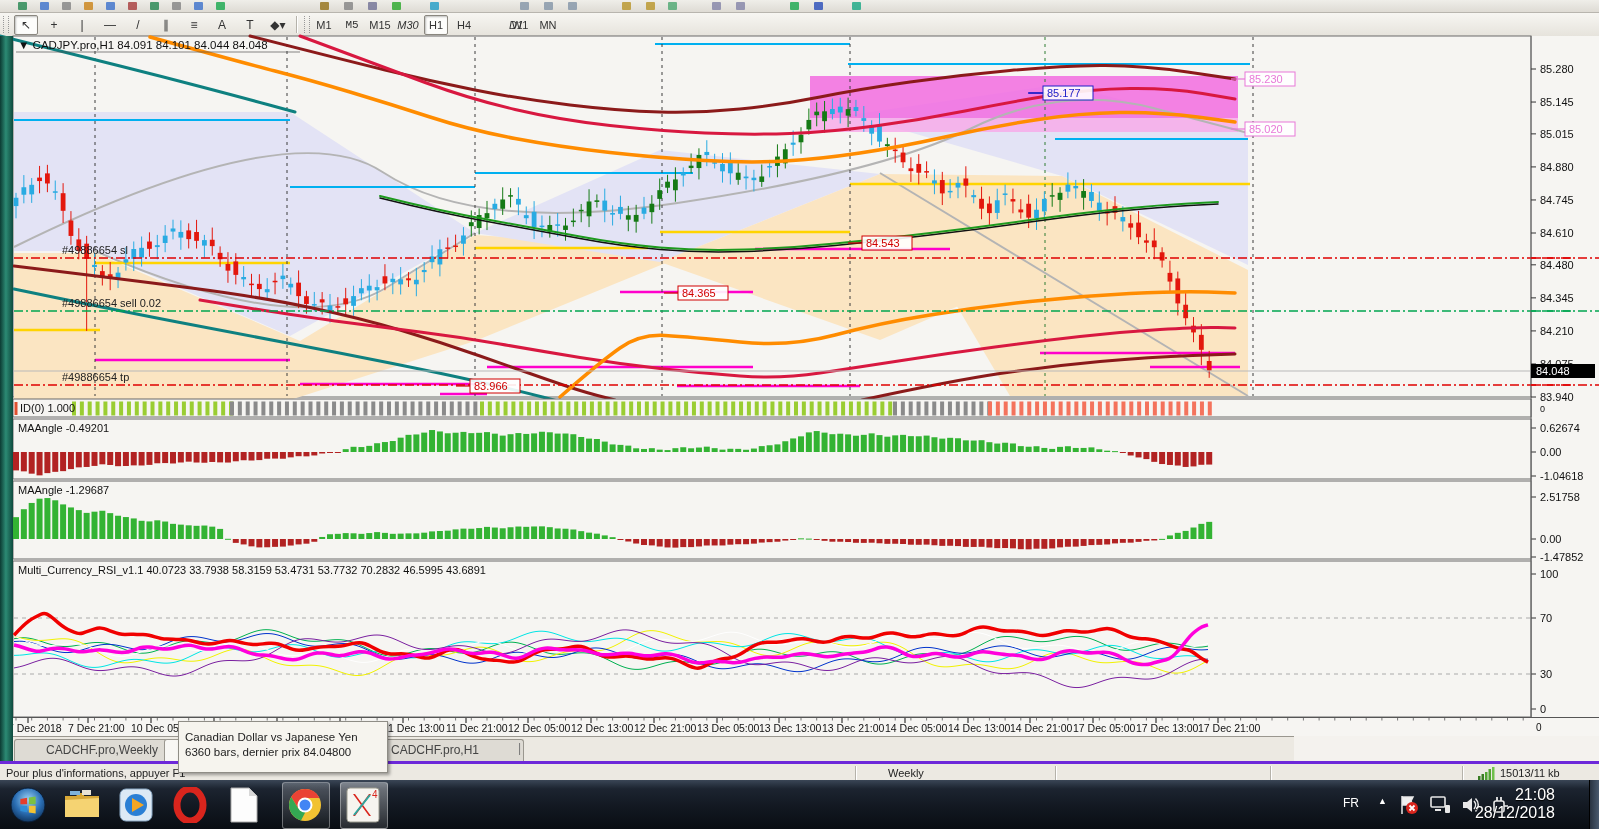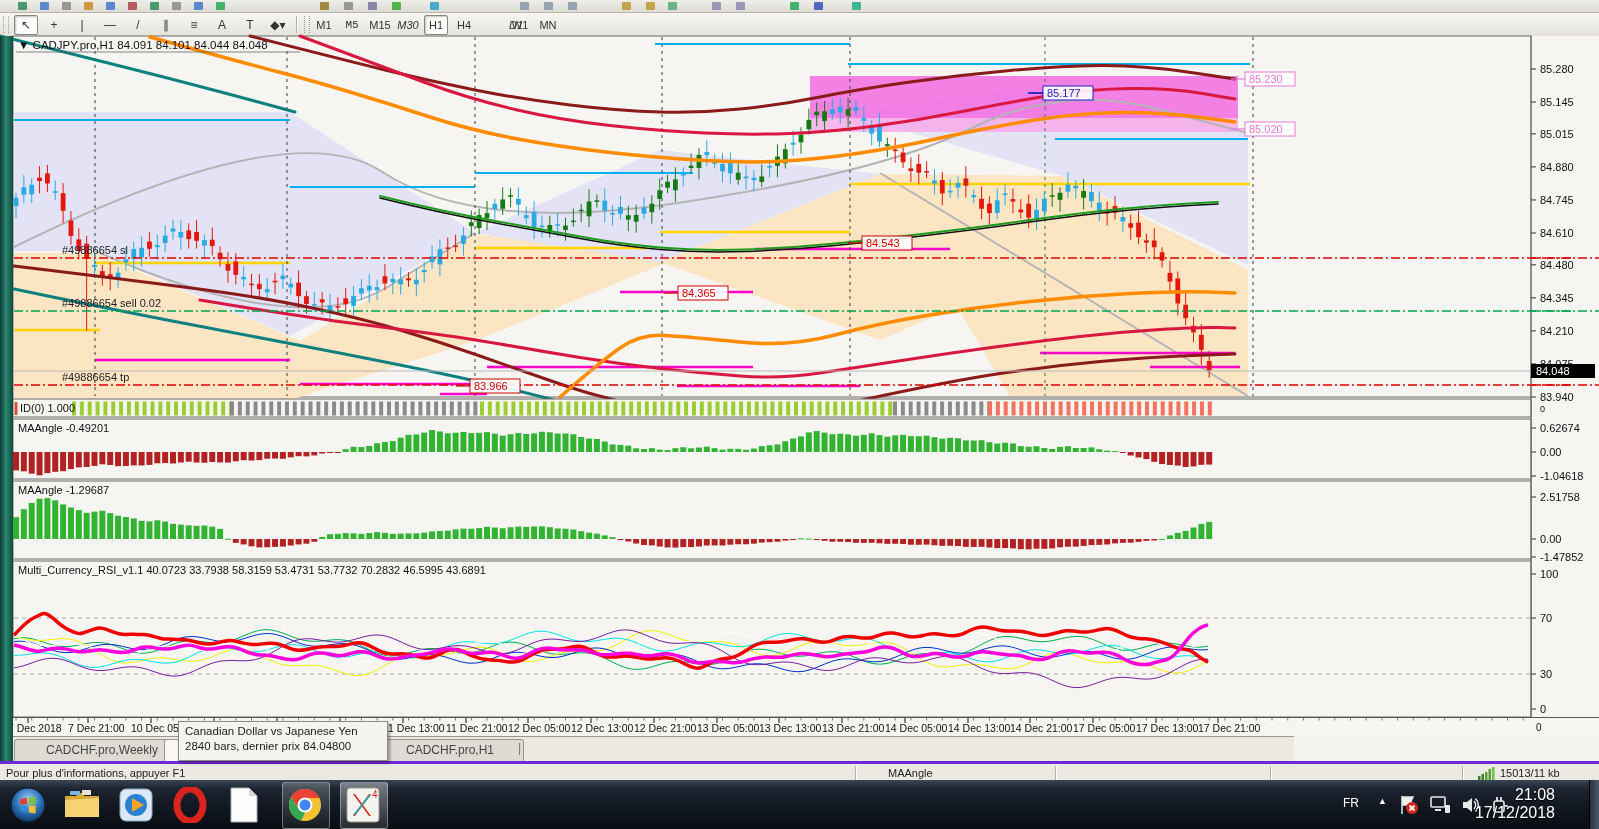--- a/index.html
+++ b/index.html
@@ -12,21 +12,21 @@
   .tbtn.tool{font-size:12px;}
   .tbtn.active{background:#fdfdfb;border:1px solid #8a877f;box-shadow:inset 1px 1px 2px rgba(0,0,0,.25);}
   .sep{position:absolute;top:3px;height:17px;width:1px;background:#b5b2aa;border-right:1px solid #fff;}
   #chartsvg{position:absolute;left:0;top:0;z-index:1;}
   .edge{position:absolute;left:0;top:36px;width:13px;height:744px;z-index:2;
     background:linear-gradient(90deg,#0c3b33,#2c8a74 45%,#0e4a3e);}
   .tabsrow{position:absolute;left:13px;top:736px;width:1281px;height:25px;background:#ece9e2;border-top:1px solid #9a978f;z-index:3;font-size:12px;color:#444;}
   .tab{position:absolute;top:2px;height:21px;padding:0 14px;line-height:21px;background:#dedbd4;border:1px solid #9a978f;border-bottom:none;border-radius:3px 3px 0 0;}
   .tab.on{background:#f8f7f4;color:#222;}
   .tabsep{position:absolute;top:4px;color:#777;}
-  .tooltip{position:absolute;left:178px;top:721px;width:196px;height:34px;background:#f6f4ee;border:1px solid #8f8d86;box-shadow:2px 2px 3px rgba(0,0,0,.35);z-index:6;font-size:11.5px;color:#222;padding:2px 6px;line-height:15px;}
+  .tooltip{position:absolute;left:178px;top:721px;width:196px;height:34px;background:#f6f4ee;border:1px solid #8f8d86;box-shadow:2px 2px 3px rgba(0,0,0,.35);z-index:6;font-size:11.5px;color:#222;padding:8px 6px;line-height:15px;}
   .statusbar{position:absolute;left:0;top:761px;width:1599px;height:19px;background:#ece9e2;border-top:3px solid #6d28d9;z-index:3;font-size:11px;color:#222;}
   .statusbar .vsep{position:absolute;top:2px;height:15px;width:1px;background:#b5b2aa;border-right:1px solid #fff;}
   .taskbar{position:absolute;left:0;top:780px;width:1599px;height:49px;z-index:5;
     background:linear-gradient(#3a4656 0%,#1c2430 18%,#121821 55%,#090d13 100%);}
   .tico{position:absolute;top:5px;width:40px;height:40px;display:flex;align-items:center;justify-content:center;}
   .slot{position:absolute;top:2px;width:46px;height:45px;border:1px solid rgba(255,255,255,.35);border-radius:3px;background:linear-gradient(rgba(255,255,255,.22),rgba(255,255,255,.05));}
   .slot.focus{background:linear-gradient(rgba(255,255,255,.38),rgba(255,255,255,.12));}
   .tray{position:absolute;right:8px;top:0;height:49px;color:#fff;font-size:12px;}
   .clock{position:absolute;right:44px;top:6px;text-align:right;color:#fff;font-size:16px;line-height:18px;text-shadow:0 1px 1px #000;}
   .showdesk{position:absolute;right:0;top:0;width:9px;height:49px;background:linear-gradient(90deg,#2a3442,#4a5a6e);border-left:1px solid #000;}
@@ -1158,33 +1158,33 @@
       <text x="1136" y="732" font-size="10.5" fill="#111">17 Dec 13:00</text>
       <line x1="1218" x2="1218" y1="718" y2="723" stroke="#111"></line>
       <text x="1198" y="732" font-size="10.5" fill="#111">17 Dec 21:00</text>
       <text x="1536" y="731" font-size="10" fill="#111">0</text>
     </svg>
   <div class="edge"></div>
 
   <div class="tabsrow" id="tabsrow">
       <div class="tab" style="left: 1px; width: 146px; text-align: center;">CADCHF.pro,Weekly</div>
       <div class="tab on" style="left: 151px; width: 120px; text-align: center;">CADJPY.pro,H1</div>
-      <div class="tab" style="left: 363px; width: 118px; text-align: center;">CADCHF.pro,H1</div>
+      <div class="tab" style="left: 363px; width: 118px; text-align: left;">CADCHF.pro,H1</div>
       <span class="tabsep" style="left: 505px;">|</span>
     </div>
 
   <div class="tooltip">
     <div>Canadian Dollar vs Japanese Yen</div>
-    <div>2840 bars, dernier prix 84.04800</div>
+    <div>6360 bars, dernier prix 84.04800</div>
   </div>
 
   <div class="statusbar">
     <span style="position:absolute;left:6px;top:3px;">Pour plus d'informations, appuyer F1</span>
     <span class="vsep" style="left:855px;"></span>
-    <span style="position:absolute;left:888px;top:3px;">MAAngle</span>
+    <span style="position:absolute;left:888px;top:3px;">Weekly</span>
     <span class="vsep" style="left:1055px;"></span>
     <span class="vsep" style="left:1270px;"></span>
     <span class="vsep" style="left:1462px;"></span>
     <svg width="18" height="13" style="position:absolute;left:1478px;top:3px;">
       <rect x="0" y="9" width="2.5" height="4" fill="#3a7d23"></rect>
         <rect x="3.5" y="7" width="2.5" height="6" fill="#3a7d23"></rect>
         <rect x="7" y="5" width="2.5" height="8" fill="#52a332"></rect>
         <rect x="10.5" y="2" width="2.5" height="11" fill="#52a332"></rect>
         <rect x="14" y="0" width="2.5" height="13" fill="#6fbf4a"></rect>
     </svg>
@@ -1273,17 +1273,17 @@
           <path d="M13,6 A6,6 0 0 1 13,14 M14.5,3.5 A9,9 0 0 1 14.5,16.5" stroke="#e8e8e8" fill="none" stroke-width="1.5"></path>
         </svg>
       <svg width="20" height="20" style="position:absolute;right:80px;top:15px;">
           <rect x="3" y="6" width="10" height="11" rx="2" fill="none" stroke="#e8e8e8" stroke-width="1.6"></rect>
           <path d="M6,6 L6,2 M10,6 L10,2" stroke="#e8e8e8" stroke-width="1.8"></path>
           <path d="M13,11 L17,11" stroke="#e8e8e8" stroke-width="1.6"></path>
         </svg>
     </div>
     <div class="clock">
       <div>21:08</div>
-      <div>17/12/2018</div>
+      <div>28/12/2018</div>
     </div>
     <div class="showdesk"></div>
   </div>
 </div>
 
 </body></html>

